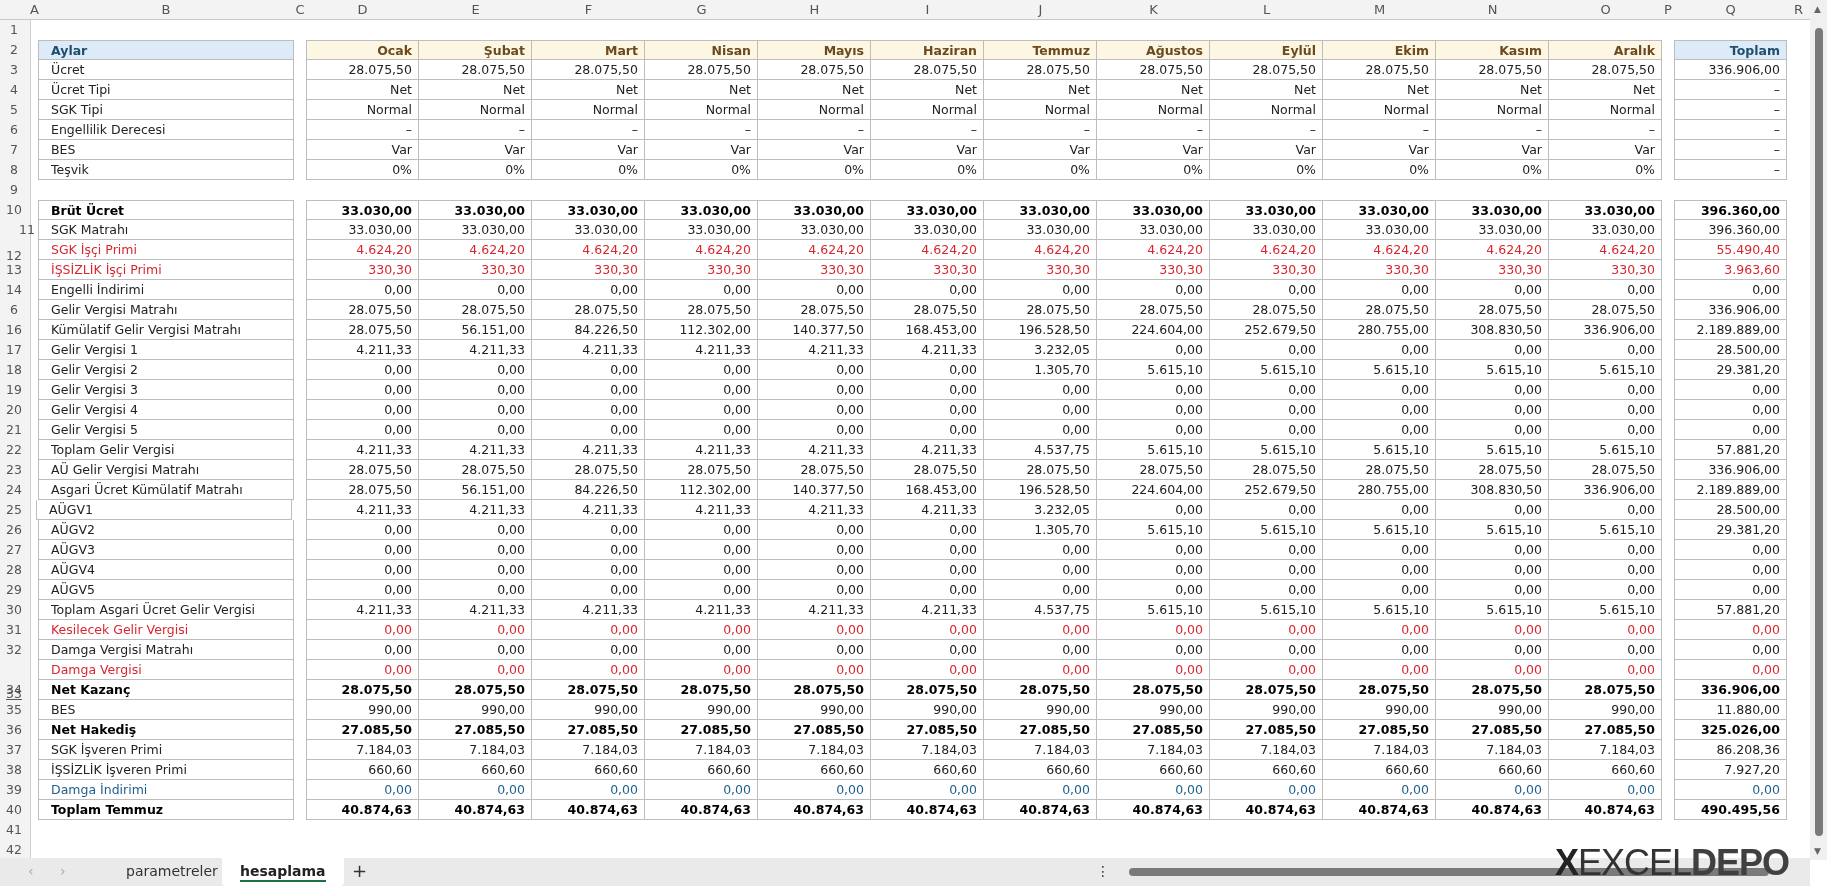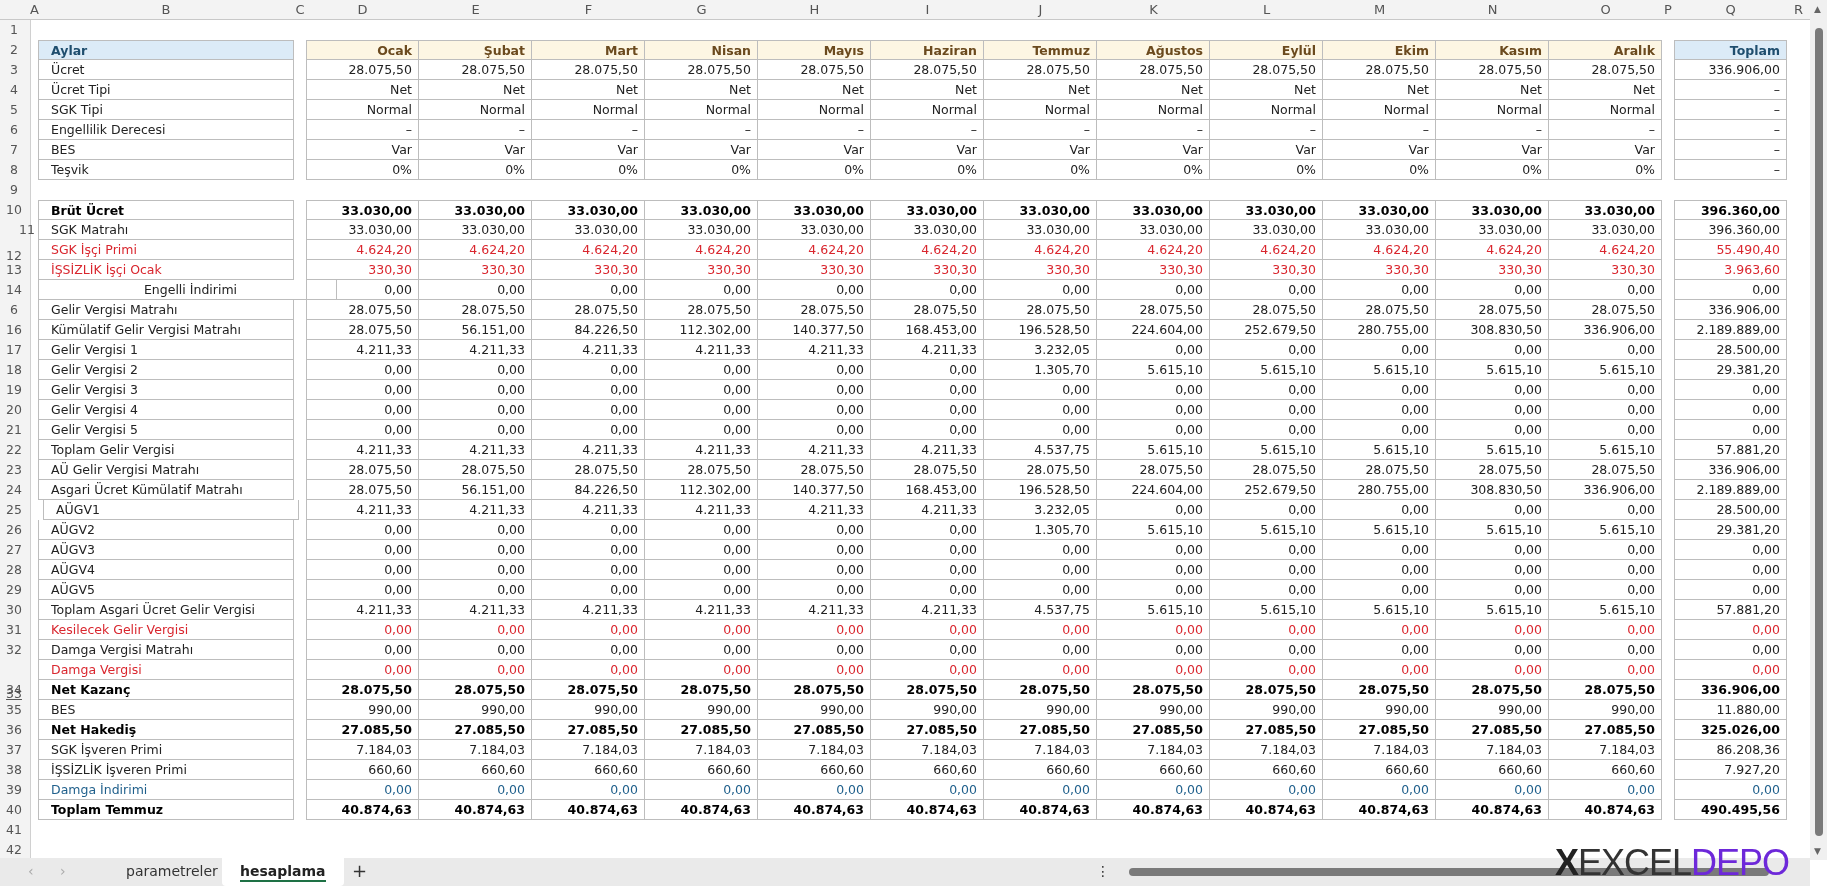--- a/index.html
+++ b/index.html
@@ -229,35 +229,35 @@
     <div class="cell val red" style="left: 645px; top: 240px; width: 113px;">4.624,20</div>
     <div class="cell val red" style="left: 758px; top: 240px; width: 113px;">4.624,20</div>
     <div class="cell val red" style="left: 871px; top: 240px; width: 113px;">4.624,20</div>
     <div class="cell val red" style="left: 984px; top: 240px; width: 113px;">4.624,20</div>
     <div class="cell val red" style="left: 1097px; top: 240px; width: 113px;">4.624,20</div>
     <div class="cell val red" style="left: 1210px; top: 240px; width: 113px;">4.624,20</div>
     <div class="cell val red" style="left: 1323px; top: 240px; width: 113px;">4.624,20</div>
     <div class="cell val red" style="left: 1436px; top: 240px; width: 113px;">4.624,20</div>
     <div class="cell val red" style="left: 1549px; top: 240px; width: 113px;">4.624,20</div>
     <div class="cell val first red" style="left: 1674px; top: 240px; width: 113px;">55.490,40</div>
-    <div class="cell lab red" style="left: 38px; top: 260px; width: 256px;">İŞSİZLİK İşçi Ocak</div>
+    <div class="cell lab red" style="left: 38px; top: 260px; width: 256px;">İŞSİZLİK İşçi Primi</div>
     <div class="cell val red first" style="left: 306px; top: 260px; width: 113px;">330,30</div>
     <div class="cell val red" style="left: 419px; top: 260px; width: 113px;">330,30</div>
     <div class="cell val red" style="left: 532px; top: 260px; width: 113px;">330,30</div>
     <div class="cell val red" style="left: 645px; top: 260px; width: 113px;">330,30</div>
     <div class="cell val red" style="left: 758px; top: 260px; width: 113px;">330,30</div>
     <div class="cell val red" style="left: 871px; top: 260px; width: 113px;">330,30</div>
     <div class="cell val red" style="left: 984px; top: 260px; width: 113px;">330,30</div>
     <div class="cell val red" style="left: 1097px; top: 260px; width: 113px;">330,30</div>
     <div class="cell val red" style="left: 1210px; top: 260px; width: 113px;">330,30</div>
     <div class="cell val red" style="left: 1323px; top: 260px; width: 113px;">330,30</div>
     <div class="cell val red" style="left: 1436px; top: 260px; width: 113px;">330,30</div>
     <div class="cell val red" style="left: 1549px; top: 260px; width: 113px;">330,30</div>
     <div class="cell val first red" style="left: 1674px; top: 260px; width: 113px;">3.963,60</div>
-    <div class="cell lab" style="left: 38px; top: 280px; width: 299px; text-align: center;">Engelli İndirimi</div>
+    <div class="cell lab" style="left: 38px; top: 280px; width: 256px;">Engelli İndirimi</div>
     <div class="cell val first" style="left: 306px; top: 280px; width: 113px;">0,00</div>
     <div class="cell val" style="left: 419px; top: 280px; width: 113px;">0,00</div>
     <div class="cell val" style="left: 532px; top: 280px; width: 113px;">0,00</div>
     <div class="cell val" style="left: 645px; top: 280px; width: 113px;">0,00</div>
     <div class="cell val" style="left: 758px; top: 280px; width: 113px;">0,00</div>
     <div class="cell val" style="left: 871px; top: 280px; width: 113px;">0,00</div>
     <div class="cell val" style="left: 984px; top: 280px; width: 113px;">0,00</div>
     <div class="cell val" style="left: 1097px; top: 280px; width: 113px;">0,00</div>
     <div class="cell val" style="left: 1210px; top: 280px; width: 113px;">0,00</div>
     <div class="cell val" style="left: 1323px; top: 280px; width: 113px;">0,00</div>
@@ -397,21 +397,21 @@
     <div class="cell val" style="left: 645px; top: 480px; width: 113px;">112.302,00</div>
     <div class="cell val" style="left: 758px; top: 480px; width: 113px;">140.377,50</div>
     <div class="cell val" style="left: 871px; top: 480px; width: 113px;">168.453,00</div>
     <div class="cell val" style="left: 984px; top: 480px; width: 113px;">196.528,50</div>
     <div class="cell val" style="left: 1097px; top: 480px; width: 113px;">224.604,00</div>
     <div class="cell val" style="left: 1210px; top: 480px; width: 113px;">252.679,50</div>
     <div class="cell val" style="left: 1323px; top: 480px; width: 113px;">280.755,00</div>
     <div class="cell val" style="left: 1436px; top: 480px; width: 113px;">308.830,50</div>
     <div class="cell val" style="left: 1549px; top: 480px; width: 113px;">336.906,00</div>
     <div class="cell val first" style="left: 1674px; top: 480px; width: 113px;">2.189.889,00</div>
-    <div class="cell lab" style="left: 43px; top: 500px; width: 256px;">AÜGV1</div>
+    <div class="cell lab" style="left: 36px; top: 500px; width: 256px;">AÜGV1</div>
     <div class="cell val first" style="left: 306px; top: 500px; width: 113px;">4.211,33</div>
     <div class="cell val" style="left: 419px; top: 500px; width: 113px;">4.211,33</div>
     <div class="cell val" style="left: 532px; top: 500px; width: 113px;">4.211,33</div>
     <div class="cell val" style="left: 645px; top: 500px; width: 113px;">4.211,33</div>
     <div class="cell val" style="left: 758px; top: 500px; width: 113px;">4.211,33</div>
     <div class="cell val" style="left: 871px; top: 500px; width: 113px;">4.211,33</div>
     <div class="cell val" style="left: 984px; top: 500px; width: 113px;">3.232,05</div>
     <div class="cell val" style="left: 1097px; top: 500px; width: 113px;">0,00</div>
     <div class="cell val" style="left: 1210px; top: 500px; width: 113px;">0,00</div>
     <div class="cell val" style="left: 1323px; top: 500px; width: 113px;">0,00</div>
@@ -642,14 +642,14 @@
   <span class="tab" style="left:126px;">parametreler</span>
   <span class="tab active" style="left:222px;">hesaplama</span>
   <span class="tab" style="left:352px;font-size:18px;">+</span>
   <span class="tab" style="left:1096px;">⋮</span>
   <div style="position:absolute;left:1115px;top:4px;width:680px;height:20px;">
     <div class="hthumb" style="left:14px;top:6px;width:640px;"></div>
   </div>
 </div>
 
 <div class="logo">
-  <span style="color:#222;font-weight:bold;">X</span><span style="color:#333;font-weight:300;">EXCEL</span><span style="color:#6d28d9;font-weight:normal;">DEPO</span>
+  <span style="color:#222;font-weight:bold;">X</span><span style="color:#333;font-weight:300;">EXCEL</span><span style="color:#404040;font-weight:bold;">DEPO</span>
 </div>
 
 </body></html>

